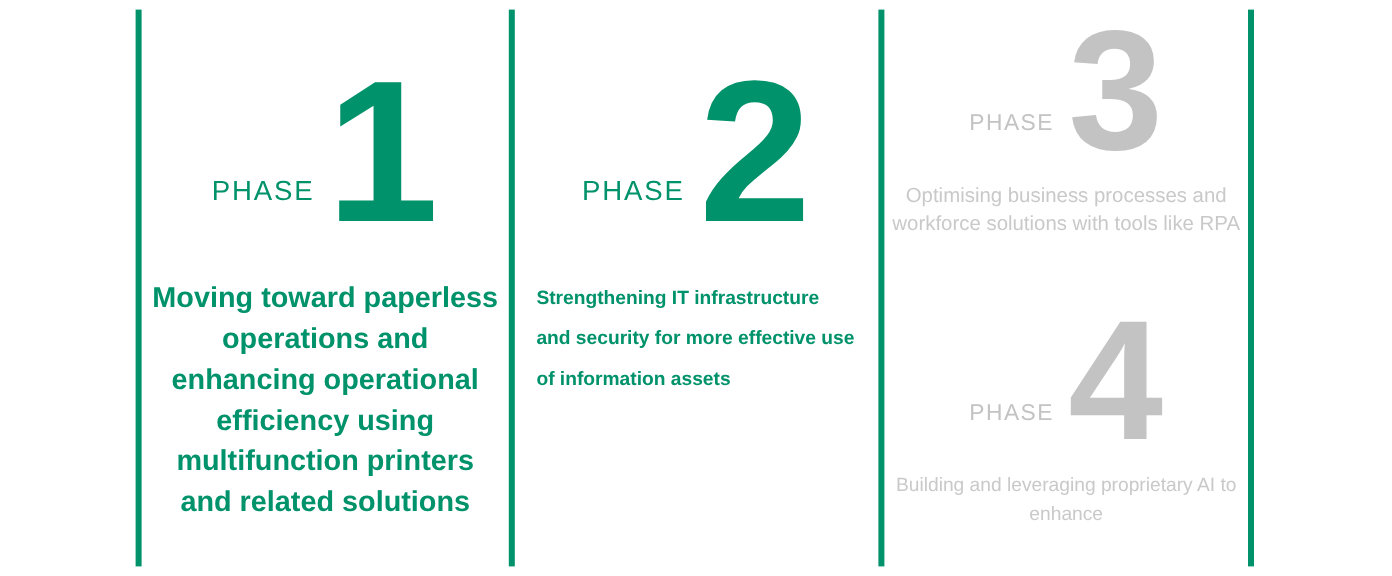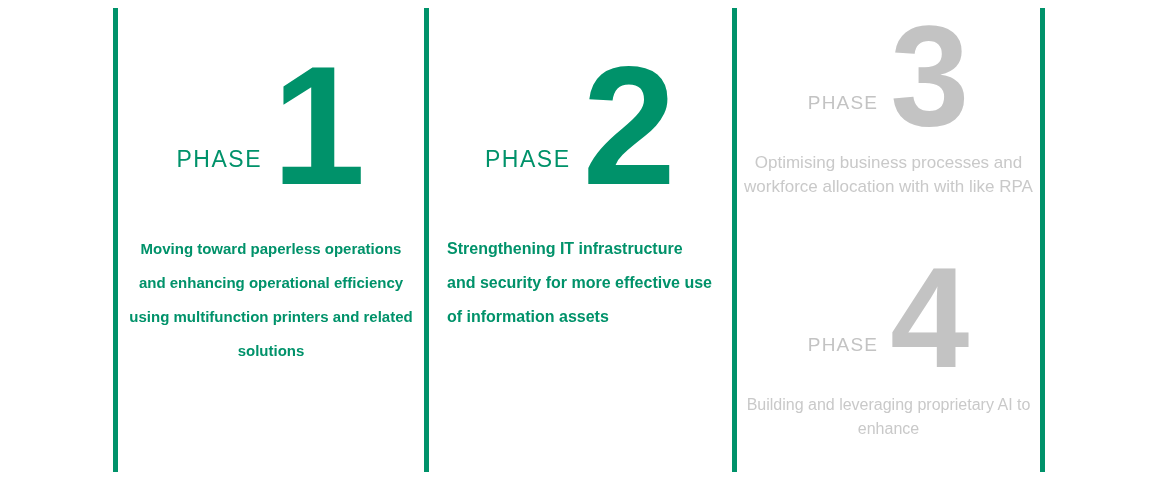--- a/index.html
+++ b/index.html
@@ -96,21 +96,21 @@
   .grey .phase-word { color: #c3c3c3; }
   .grey .phase-num  { color: #c3c3c3; }
   .grey .phase-body { color: #c9c9c9; font-weight: normal; }
 
   
   .panel-1 .phase-head { margin-top: 58px; }
   .panel-1 .phase-word { font-size: 23px; margin-bottom: 25px; }
   .panel-1 .phase-num  { font-size: 168px; margin-left: 10px; }
   .panel-1 .phase-body {
     margin-top: 36px;
-    font-size: 15px;
+    font-size: 24px;
     line-height: 34px;
     text-align: center;
     padding: 0 8px;
   }
 
   
   .panel-2 .phase-head { margin-top: 58px; }
   .panel-2 .phase-word { font-size: 23px; margin-bottom: 25px; }
   .panel-2 .phase-num  { font-size: 168px; margin-left: 12px; }
   .panel-2 .phase-body {
@@ -169,21 +169,21 @@
       <span class="phase-num">2</span>
     </div>
     <div class="phase-body">Strengthening IT infrastructure and security for more effective use of information assets</div>
   </div>
 
   <div class="panel panel-3 grey">
     <div class="phase-head">
       <span class="phase-word">PHASE</span>
       <span class="phase-num">3</span>
     </div>
-    <div class="phase-body">Optimising business processes and workforce allocation with with like RPA</div>
+    <div class="phase-body">Optimising business processes and workforce solutions with tools like RPA</div>
   </div>
 
   <div class="panel panel-4 grey">
     <div class="phase-head">
       <span class="phase-word">PHASE</span>
       <span class="phase-num">4</span>
     </div>
     <div class="phase-body">Building and leveraging proprietary AI to enhance</div>
   </div>
 

